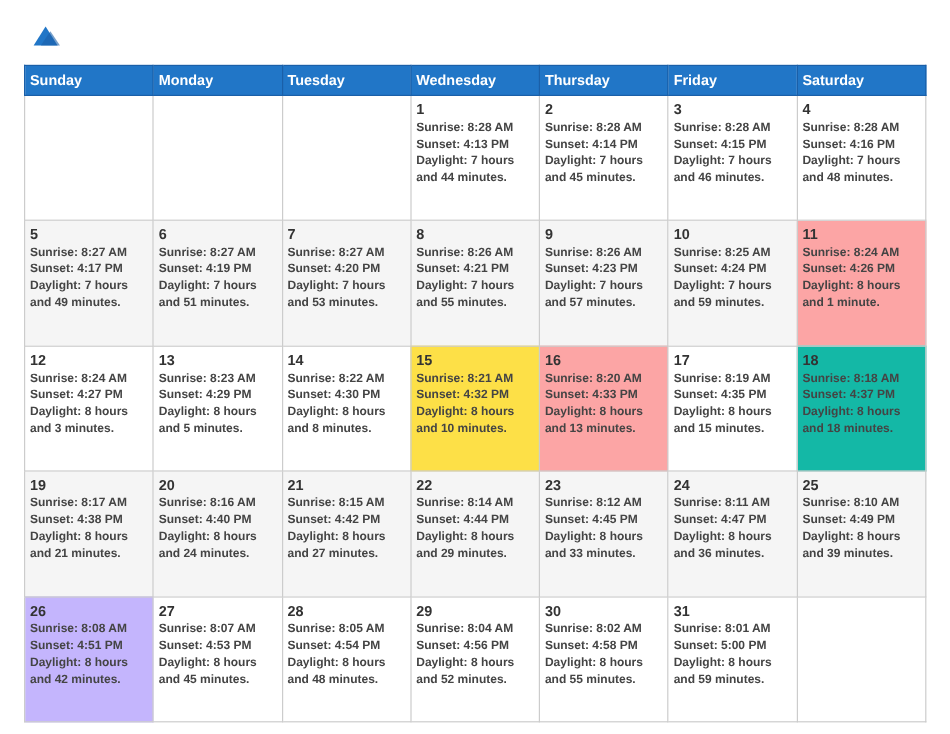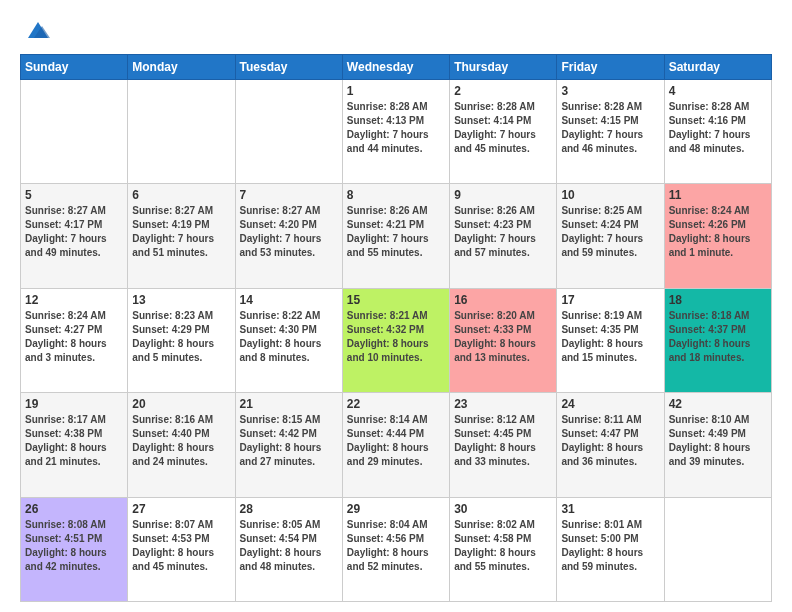--- a/index.html
+++ b/index.html
@@ -228,21 +228,21 @@
             <div class="day-info" style="white-space: pre-line;">Sunrise: 8:23 AM
 Sunset: 4:29 PM
 Daylight: 8 hours and 5 minutes.</div>
           </td>
           <td style="background-color: rgb(255, 255, 255);">
             <div class="day-number">14</div>
             <div class="day-info" style="white-space: pre-line;">Sunrise: 8:22 AM
 Sunset: 4:30 PM
 Daylight: 8 hours and 8 minutes.</div>
           </td>
-          <td style="background-color: #bef264;">
+          <td style="background-color: #fde047;">
             <div class="day-number">15</div>
             <div class="day-info" style="white-space: pre-line;">Sunrise: 8:21 AM
 Sunset: 4:32 PM
 Daylight: 8 hours and 10 minutes.</div>
           </td>
           <td style="background-color: #fca5a5;">
             <div class="day-number">16</div>
             <div class="day-info" style="white-space: pre-line;">Sunrise: 8:20 AM
 Sunset: 4:33 PM
 Daylight: 8 hours and 13 minutes.</div>
@@ -291,21 +291,21 @@
 Sunset: 4:45 PM
 Daylight: 8 hours and 33 minutes.</div>
           </td>
           <td style="background-color: rgb(245, 245, 245);">
             <div class="day-number">24</div>
             <div class="day-info" style="white-space: pre-line;">Sunrise: 8:11 AM
 Sunset: 4:47 PM
 Daylight: 8 hours and 36 minutes.</div>
           </td>
           <td style="background-color: rgb(245, 245, 245);">
-            <div class="day-number">42</div>
+            <div class="day-number">25</div>
             <div class="day-info" style="white-space: pre-line;">Sunrise: 8:10 AM
 Sunset: 4:49 PM
 Daylight: 8 hours and 39 minutes.</div>
           </td>
         </tr>
         <tr>
           <td style="background-color: #c4b5fd;">
             <div class="day-number">26</div>
             <div class="day-info" style="white-space: pre-line;">Sunrise: 8:08 AM
 Sunset: 4:51 PM

